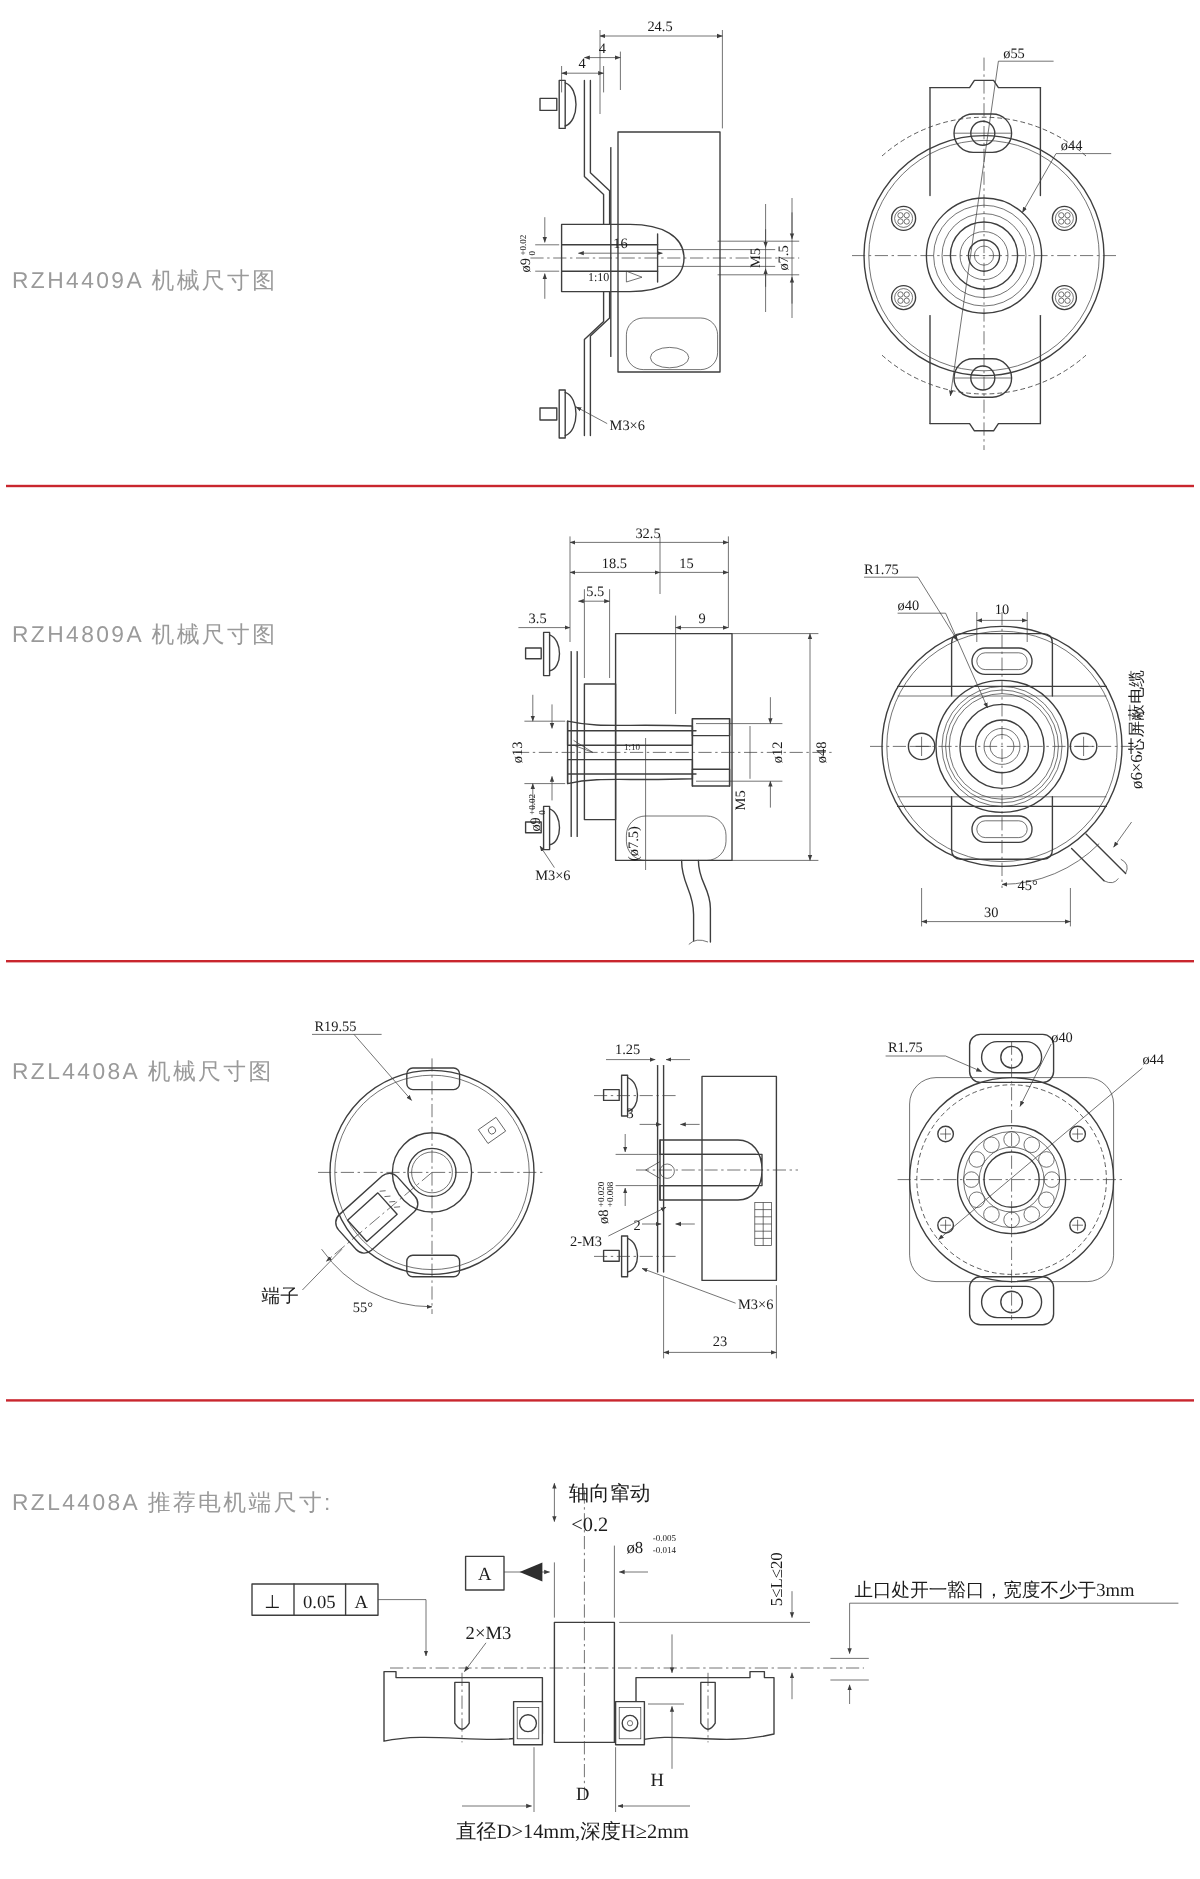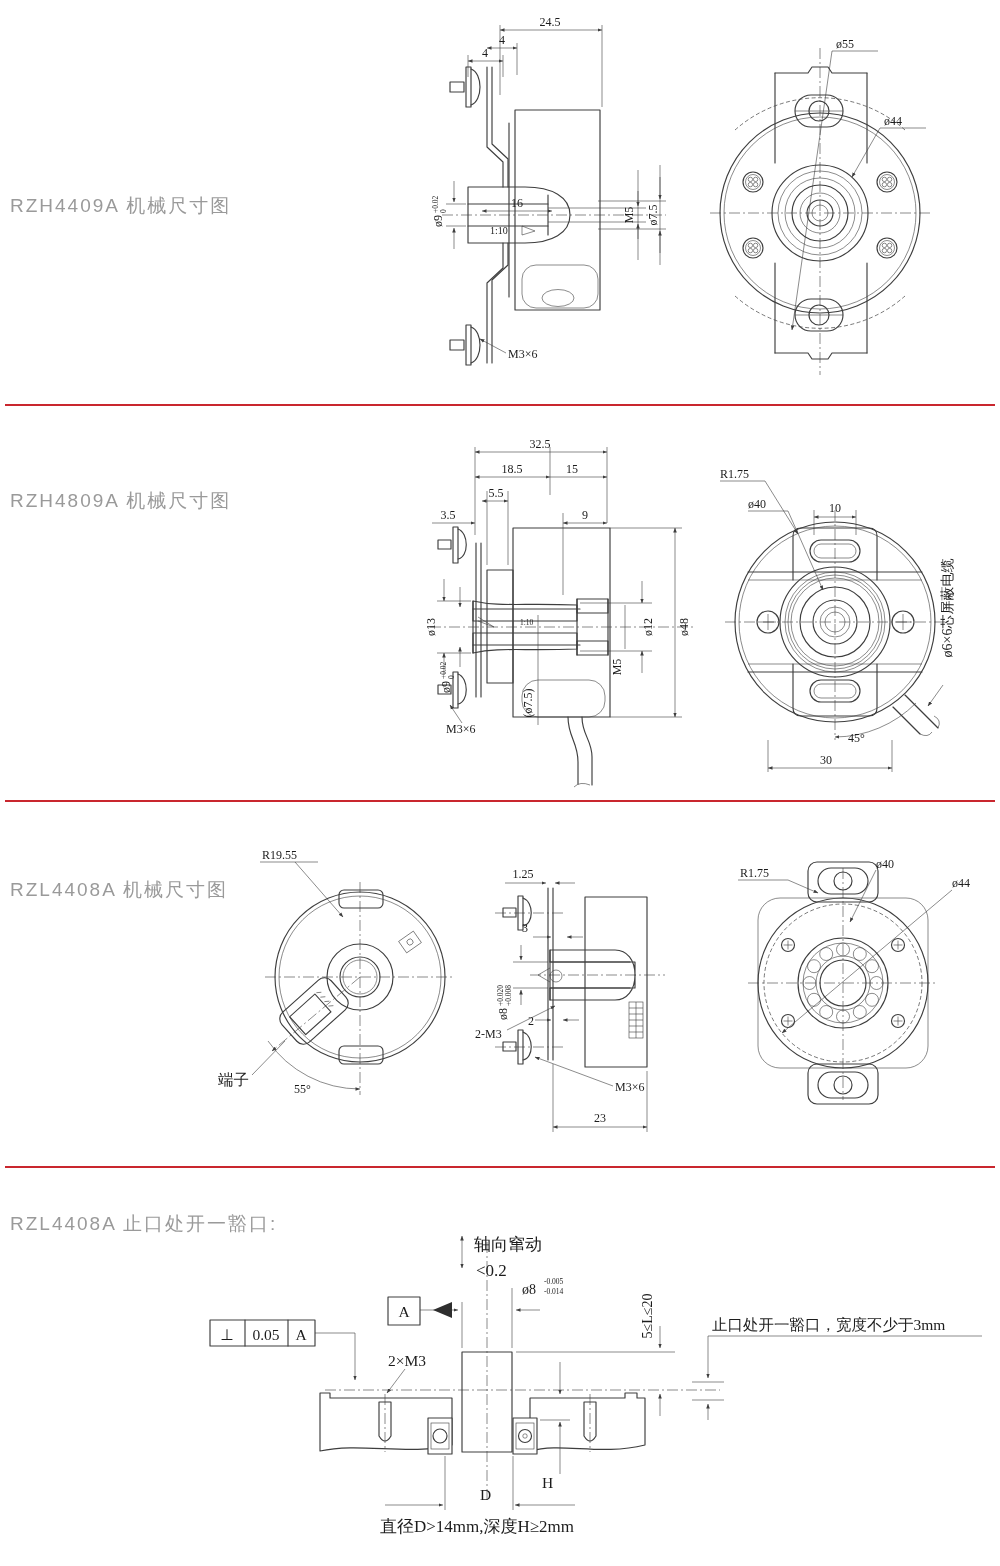--- a/index.html
+++ b/index.html
@@ -1,19 +1,19 @@
 <!DOCTYPE html>
 <html><head>
 <meta charset="utf-8">
 <style>
   html,body{margin:0;padding:0;background:#fff;}
   #page{position:relative;width:1000px;height:1566px;background:#ffffff;overflow:hidden;
         font-family:"Liberation Sans",sans-serif;}
   .sec-title{position:absolute;left:10px;font-size:19px;letter-spacing:2px;color:#9a9a9a;
-        font-family:"Liberation Sans",sans-serif;white-space:nowrap;}
+        font-family:"Liberation Sans",sans-serif;white-space:nowrap;margin-top:28px;}
   .divider{position:absolute;left:5px;width:990px;height:2px;background:#c9262e;}
   svg{position:absolute;overflow:visible;}
   
   .ol{stroke:#3e3e3e;stroke-width:1.15;fill:none;stroke-linejoin:round;stroke-linecap:round;}
   .tl{stroke:#3e3e3e;stroke-width:0.6;fill:none;}
   .cl{stroke:#3e3e3e;stroke-width:0.6;fill:none;stroke-dasharray:11 3 2 3;}
   .hl{stroke:#3e3e3e;stroke-width:0.7;fill:none;stroke-dasharray:4 2.5;}
   .wf{fill:#ffffff;}
   .t{font-family:"Liberation Serif",serif;font-size:12px;fill:#1c1c1c;}
   .t10{font-family:"Liberation Serif",serif;font-size:10px;fill:#1c1c1c;}
@@ -353,21 +353,21 @@
     <path class="tl" d="M145,297 A115,115 0 0 0 226,263" marker-start="url(#ar4)"></path>
     <text class="t" x="158" y="302">45°</text>
     <line class="tl" x1="78" y1="300" x2="78" y2="332"></line>
     <line class="tl" x1="202" y1="300" x2="202" y2="332"></line>
     <line class="tl" x1="78" y1="328" x2="202" y2="328" marker-start="url(#ar4)" marker-end="url(#ar4)"></line>
     <text class="t" x="136" y="324" text-anchor="middle">30</text>
   </svg>
 
   <div class="divider" style="top:800px;"></div>
 
-  <div class="sec-title" style="top:877px;">RZL4408A 机械尺寸图</div>
+  <div class="sec-title" style="top:852px;">RZL4408A 机械尺寸图</div>
 
   <svg style="left:210px;top:845px;" width="260" height="310" viewBox="0 0 260 310">
     <defs>
       <marker id="ar5" viewBox="0 0 8 8" refX="7.5" refY="4" markerWidth="8" markerHeight="8" orient="auto-start-reverse">
         <path d="M0,1 L8,4 L0,7 Z" fill="#3e3e3e"></path>
         </marker>
     </defs>
     <circle class="ol" cx="150" cy="132" r="85"></circle>
     <circle class="tl" cx="150" cy="132" r="81"></circle>
     <rect class="ol" x="129" y="45" width="44" height="18" rx="5"></rect>
@@ -532,21 +532,21 @@
     <line class="tl" x1="58" y1="20" x2="88" y2="33" marker-end="url(#ar7)"></line>
     <text class="t" x="10" y="17">R1.75</text>
     <line class="tl" x1="146" y1="10" x2="120" y2="62" marker-end="url(#ar7)"></line>
     <text class="t" x="146" y="8">ø40</text>
     <line class="tl" x1="222" y1="30" x2="52" y2="173" marker-end="url(#ar7)"></line>
     <text class="t" x="222" y="27">ø44</text>
   </svg>
 
   <div class="divider" style="top:1166px;"></div>
 
-  <div class="sec-title" style="top:1211px;">RZL4408A 止口处开一豁口:</div>
+  <div class="sec-title" style="top:1211px;">RZL4408A 推荐电机端尺寸:</div>
 
   <svg style="left:200px;top:1230px;" width="790" height="336" viewBox="0 0 790 336">
     <defs>
       <marker id="ar8" viewBox="0 0 8 8" refX="7.5" refY="4" markerWidth="8" markerHeight="8" orient="auto-start-reverse">
         <path d="M0,1 L8,4 L0,7 Z" fill="#3e3e3e"></path>
         </marker>
       <pattern id="hp8" patternUnits="userSpaceOnUse" width="7" height="7">
         <path d="M0,7 L7,0" stroke="#3e3e3e" stroke-width="0.6"></path>
         </pattern>
     </defs>

